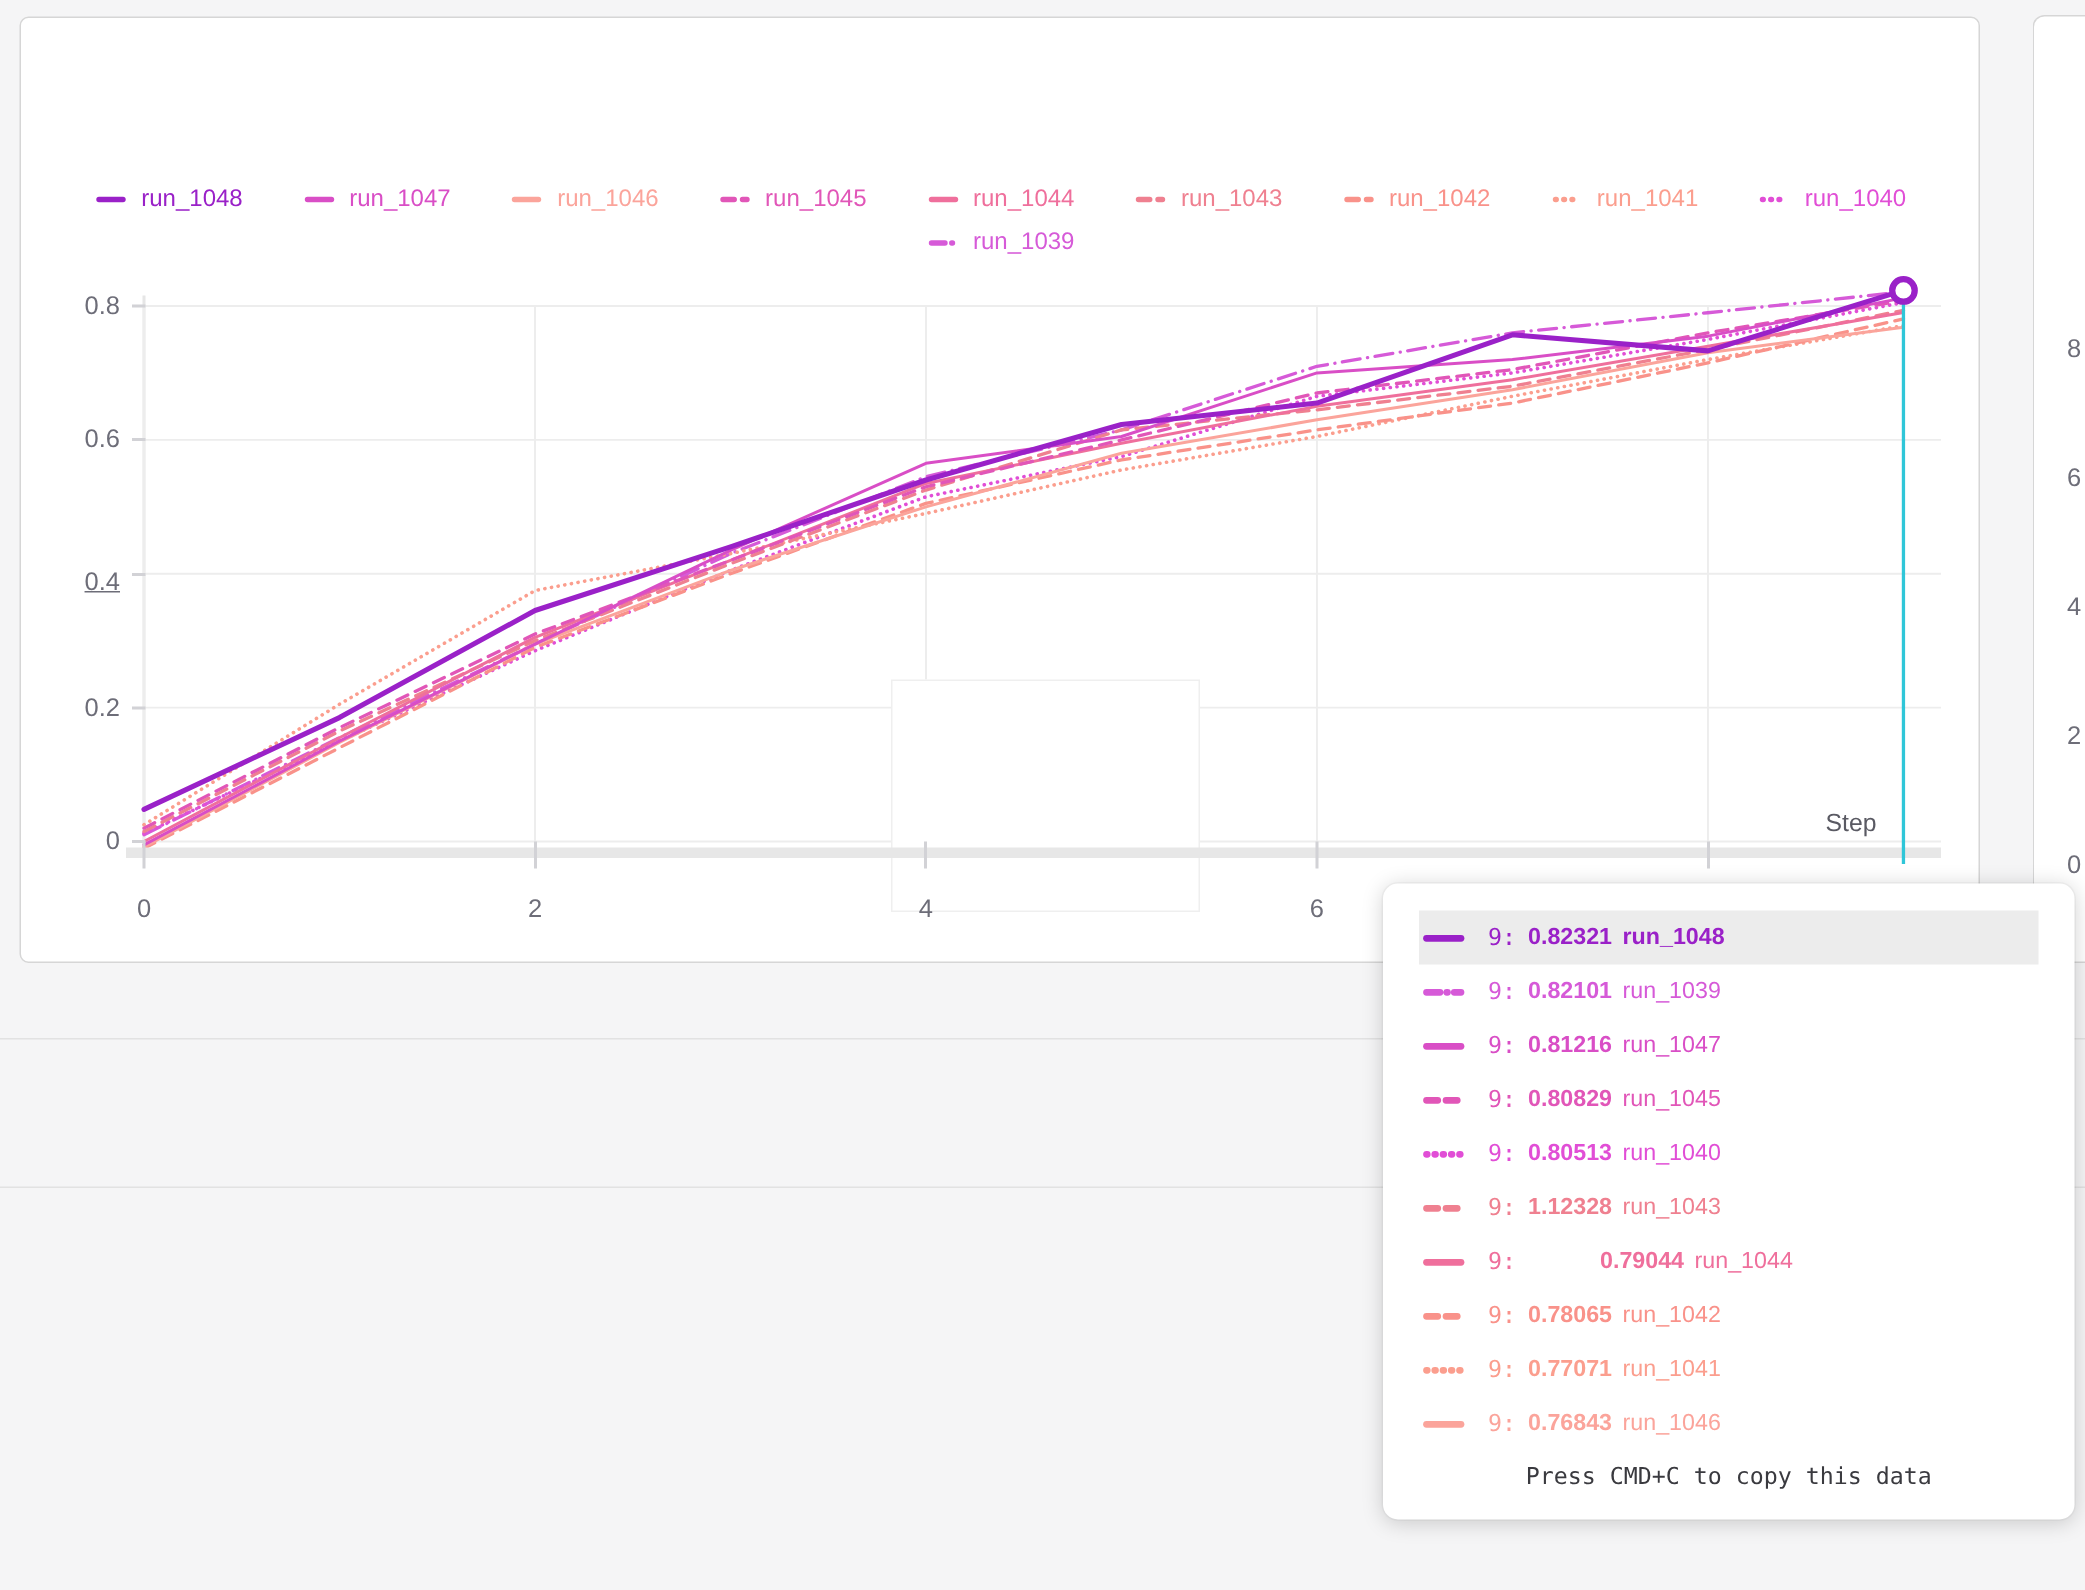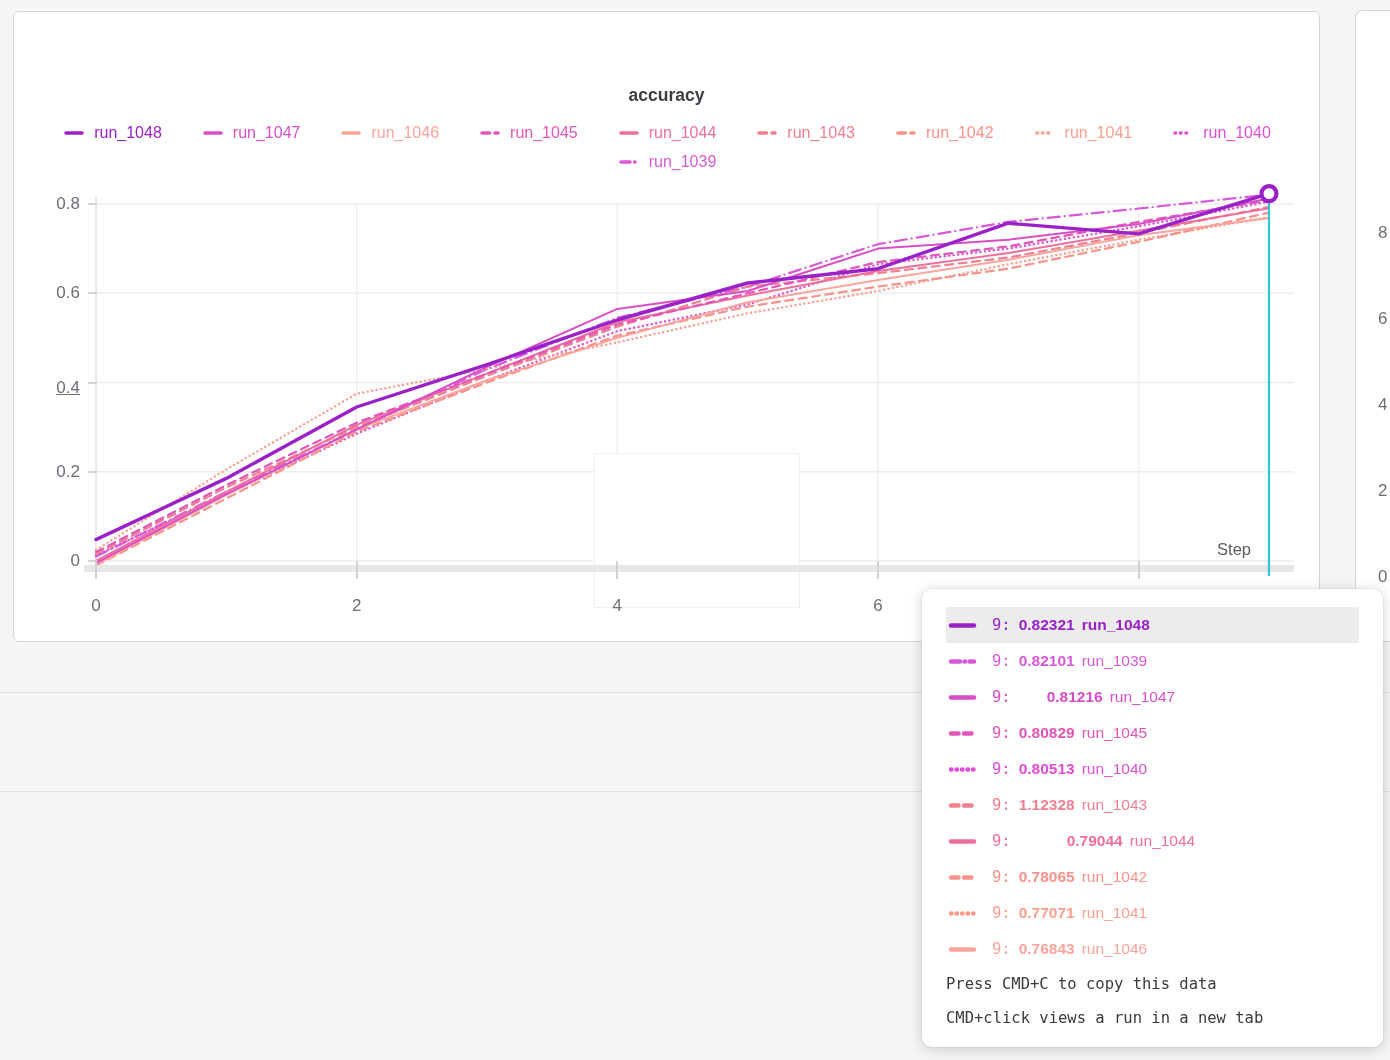--- a/index.html
+++ b/index.html
@@ -35,29 +35,28 @@
            box-shadow:0 2px 14px rgba(0,0,0,.18),0 0 0 1px rgba(0,0,0,.03);z-index:10;
            padding:18px 24px 12px 24px;box-sizing:border-box;}
   .tt-row{height:36px;display:flex;align-items:center;font-size:15.5px;cursor:pointer;}
   .tt-row.hl{background:var(--tooltip-highlight,#ececec);}
   .tt-swatch{margin-left:2px;margin-right:14px;flex:0 0 auto;}
   .tt-step{font-family:"DejaVu Sans Mono",monospace;margin-right:8px;}
   .tt-value{font-family:Liberation Sans, sans-serif;font-weight:bold;margin-right:7px;}
   .tt-name{font-family:"Liberation Sans",sans-serif;}
   .tt-row.hl .tt-name{font-weight:bold;}
   .tt-footer{font-family:"DejaVu Sans Mono",monospace;font-size:15.5px;line-height:34px;
-             color:var(--tooltip-footer-text,#3a3a3f);margin-top:0;}
+             color:var(--tooltip-footer-text,#3a3a3f);margin-top:0;text-align:center;}
 </style>
 </head>
 <body>
 
 <div class="canvas">
 
   <section class="card main-card">
-    <div class="panel-title">accuracy</div>
     <div class="legend" id="legend">
         <span class="legend-item">
           <svg width="22" height="6">
             <line x1="3" y1="3" x2="19" y2="3" stroke="#9a21c8" stroke-width="3.6" stroke-linecap="round"></line>
           </svg>
           <span class="legend-label" style="color: rgb(154, 33, 200);">run_1048</span>
         </span>
         <span class="legend-item">
           <svg width="22" height="6">
             <line x1="3" y1="3" x2="19" y2="3" stroke="#d94ec6" stroke-width="3.6" stroke-linecap="round"></line>
@@ -195,21 +194,21 @@
           </svg>
           <span class="tt-step" style="color: rgb(214, 90, 216);">9:</span>
           <span class="tt-value" style="color: rgb(214, 90, 216);">0.82101</span>
           <span class="tt-name" style="color: rgb(214, 90, 216);">run_1039</span>
         </div>
         <div class="tt-row">
           <svg width="30" height="9" class="tt-swatch">
             <line x1="3" y1="4.5" x2="26" y2="4.5" stroke="#d94ec6" stroke-width="4.5" stroke-linecap="round"></line>
           </svg>
           <span class="tt-step" style="color: rgb(217, 78, 198);">9:</span>
-          <span class="tt-value" style="color: rgb(217, 78, 198); margin-left: 28px;">0.81216</span>
+          <span class="tt-value" style="color: rgb(217, 78, 198);">0.81216</span>
           <span class="tt-name" style="color: rgb(217, 78, 198);">run_1047</span>
         </div>
         <div class="tt-row">
           <svg width="30" height="9" class="tt-swatch">
             <line x1="3" y1="4.5" x2="26" y2="4.5" stroke="#e156b8" stroke-width="4.5" stroke-linecap="round" stroke-dasharray="7.5 5.5"></line>
           </svg>
           <span class="tt-step" style="color: rgb(225, 86, 184);">9:</span>
           <span class="tt-value" style="color: rgb(225, 86, 184); text-align: center;">0.80829</span>
           <span class="tt-name" style="color: rgb(225, 86, 184);">run_1045</span>
         </div>
@@ -257,17 +256,16 @@
           <svg width="30" height="9" class="tt-swatch">
             <line x1="3" y1="4.5" x2="26" y2="4.5" stroke="#fba49b" stroke-width="4.5" stroke-linecap="round"></line>
           </svg>
           <span class="tt-step" style="color: rgb(251, 164, 155);">9:</span>
           <span class="tt-value" style="color: rgb(251, 164, 155);">0.76843</span>
           <span class="tt-name" style="color: rgb(251, 164, 155);">run_1046</span>
         </div>
       </div>
     <div class="tt-footer">
       <div>Press CMD+C to copy this data</div>
-      <div>CMD+click views a run in a new tab</div>
     </div>
   </div>
 
 </div>
 
 </body></html>

